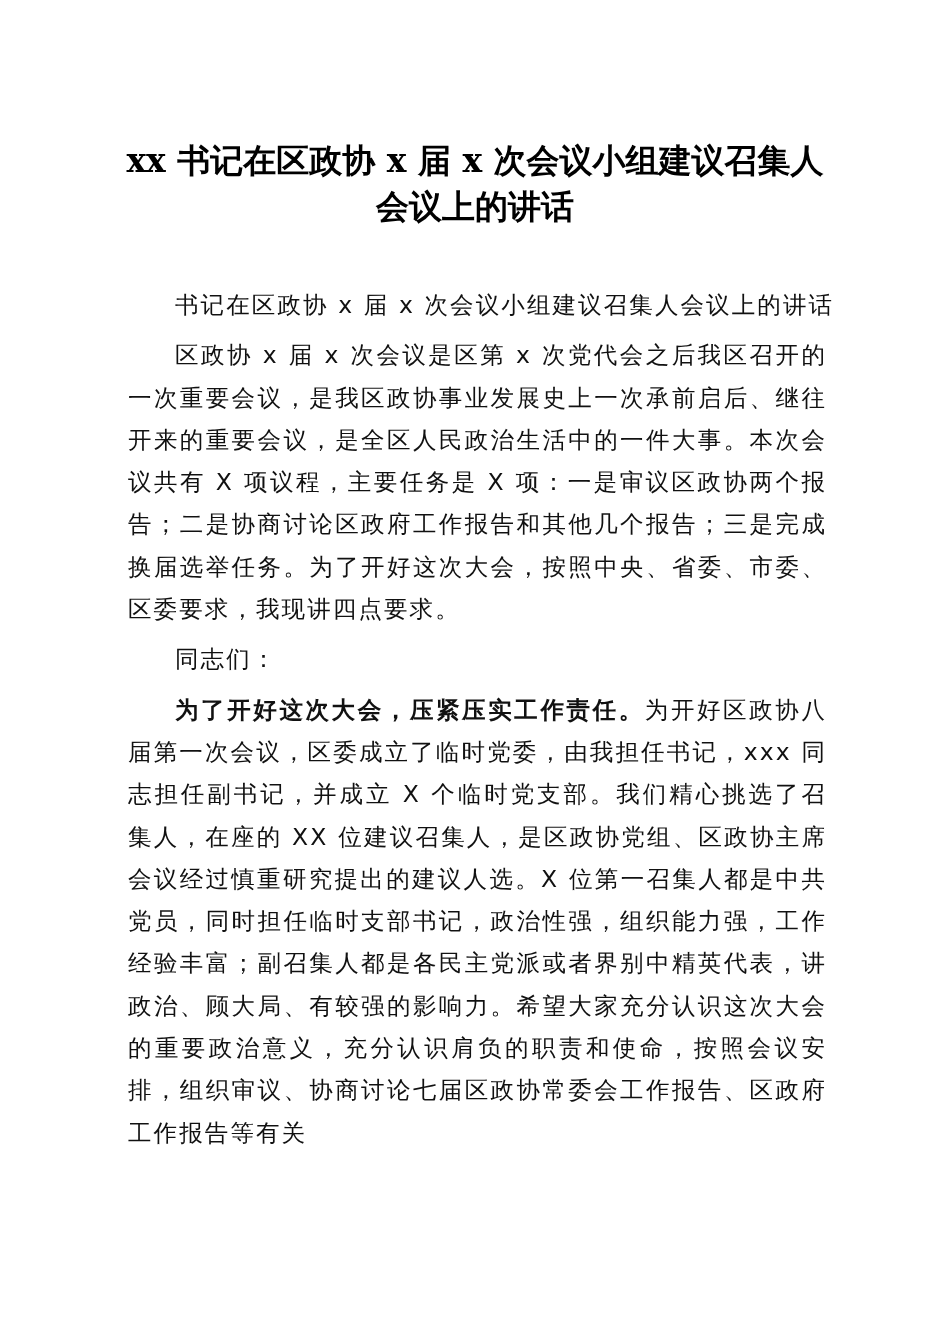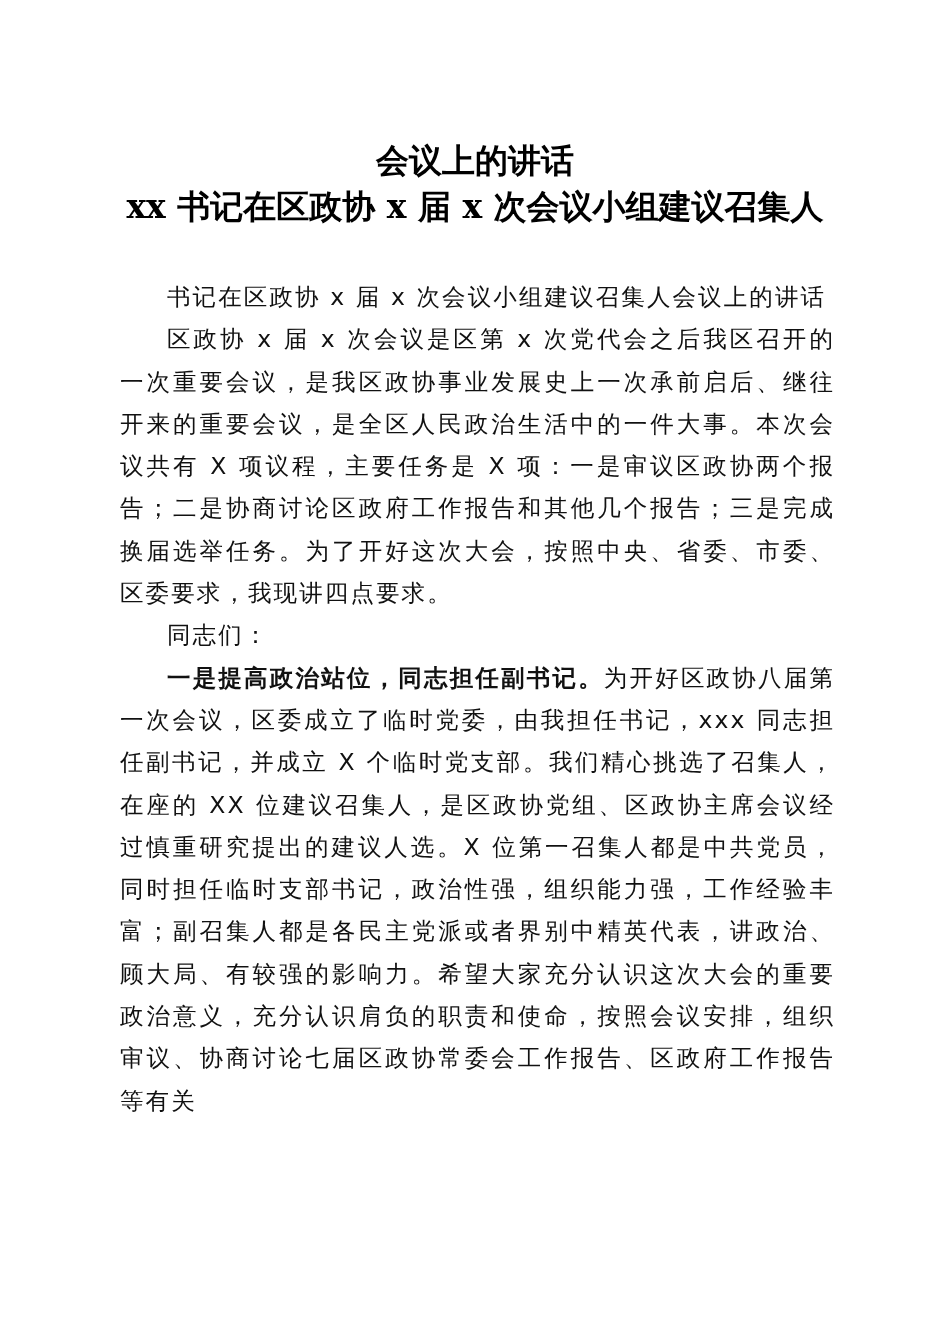--- a/index.html
+++ b/index.html
@@ -44,44 +44,44 @@
       position: absolute;
       left: 120px;
       top: 276px;
       width: 715px;
       font-family: "DejaVu Sans", "Liberation Sans", sans-serif;
       font-size: 23.5px;
       line-height: 42.3px;
       color: #111111;
     }
     .para {
-      margin: 0;
+      margin: 8px;
       text-indent: 2em;
       text-align: justify;
       word-break: break-all;
       letter-spacing: 2.1px;
     }
     .para.single {
       white-space: nowrap;
     }
     .bold-lead {
       font-family: "DejaVu Serif", "Liberation Serif", serif;
       font-weight: bold;
     }
   </style>
 </head>
 <body>
 
 <div class="page">
 
   <div class="title">
+    <span class="title-line">xx 书记在区政协 x 届 x 次会议小组建议召集人</span>
     <span class="title-line">会议上的讲话</span>
-    <span class="title-line">xx 书记在区政协 x 届 x 次会议小组建议召集人</span>
   </div>
 
   <div class="body">
     <p class="para single">书记在区政协 x 届 x 次会议小组建议召集人会议上的讲话</p>
     <p class="para"><span>区政协 x 届 x 次会议是区第 x 次党代会之后我区召开的一次重要会议，是我区政协事业发展史上一次承前启后、继往开来的重要会议，是全区人民政治生活中的一件大事。本次会议共有 X 项议程，主要任务是 X 项：一是审议区政协两个报告；二是协商讨论区政府工作报告和其他几个报告；三是完成换届选举任务。为了开好这次大会，按照中央、省委、市委、区委要求，我现讲四点要求。</span></p>
     <p class="para single">同志们：</p>
-    <p class="para"><span class="bold-lead">一是提高政治站位，同志担任副书记。</span><span>为开好区政协八届第一次会议，区委成立了临时党委，由我担任书记，xxx 同志担任副书记，并成立 X 个临时党支部。我们精心挑选了召集人，在座的 XX 位建议召集人，是区政协党组、区政协主席会议经过慎重研究提出的建议人选。X 位第一召集人都是中共党员，同时担任临时支部书记，政治性强，组织能力强，工作经验丰富；副召集人都是各民主党派或者界别中精英代表，讲政治、顾大局、有较强的影响力。希望大家充分认识这次大会的重要政治意义，充分认识肩负的职责和使命，按照会议安排，组织审议、协商讨论七届区政协常委会工作报告、区政府工作报告等有关</span></p>
+    <p class="para"><span class="bold-lead">为了开好这次大会，压紧压实工作责任。</span><span>为开好区政协八届第一次会议，区委成立了临时党委，由我担任书记，xxx 同志担任副书记，并成立 X 个临时党支部。我们精心挑选了召集人，在座的 XX 位建议召集人，是区政协党组、区政协主席会议经过慎重研究提出的建议人选。X 位第一召集人都是中共党员，同时担任临时支部书记，政治性强，组织能力强，工作经验丰富；副召集人都是各民主党派或者界别中精英代表，讲政治、顾大局、有较强的影响力。希望大家充分认识这次大会的重要政治意义，充分认识肩负的职责和使命，按照会议安排，组织审议、协商讨论七届区政协常委会工作报告、区政府工作报告等有关</span></p>
   </div>
 
 </div>
 
 </body></html>

